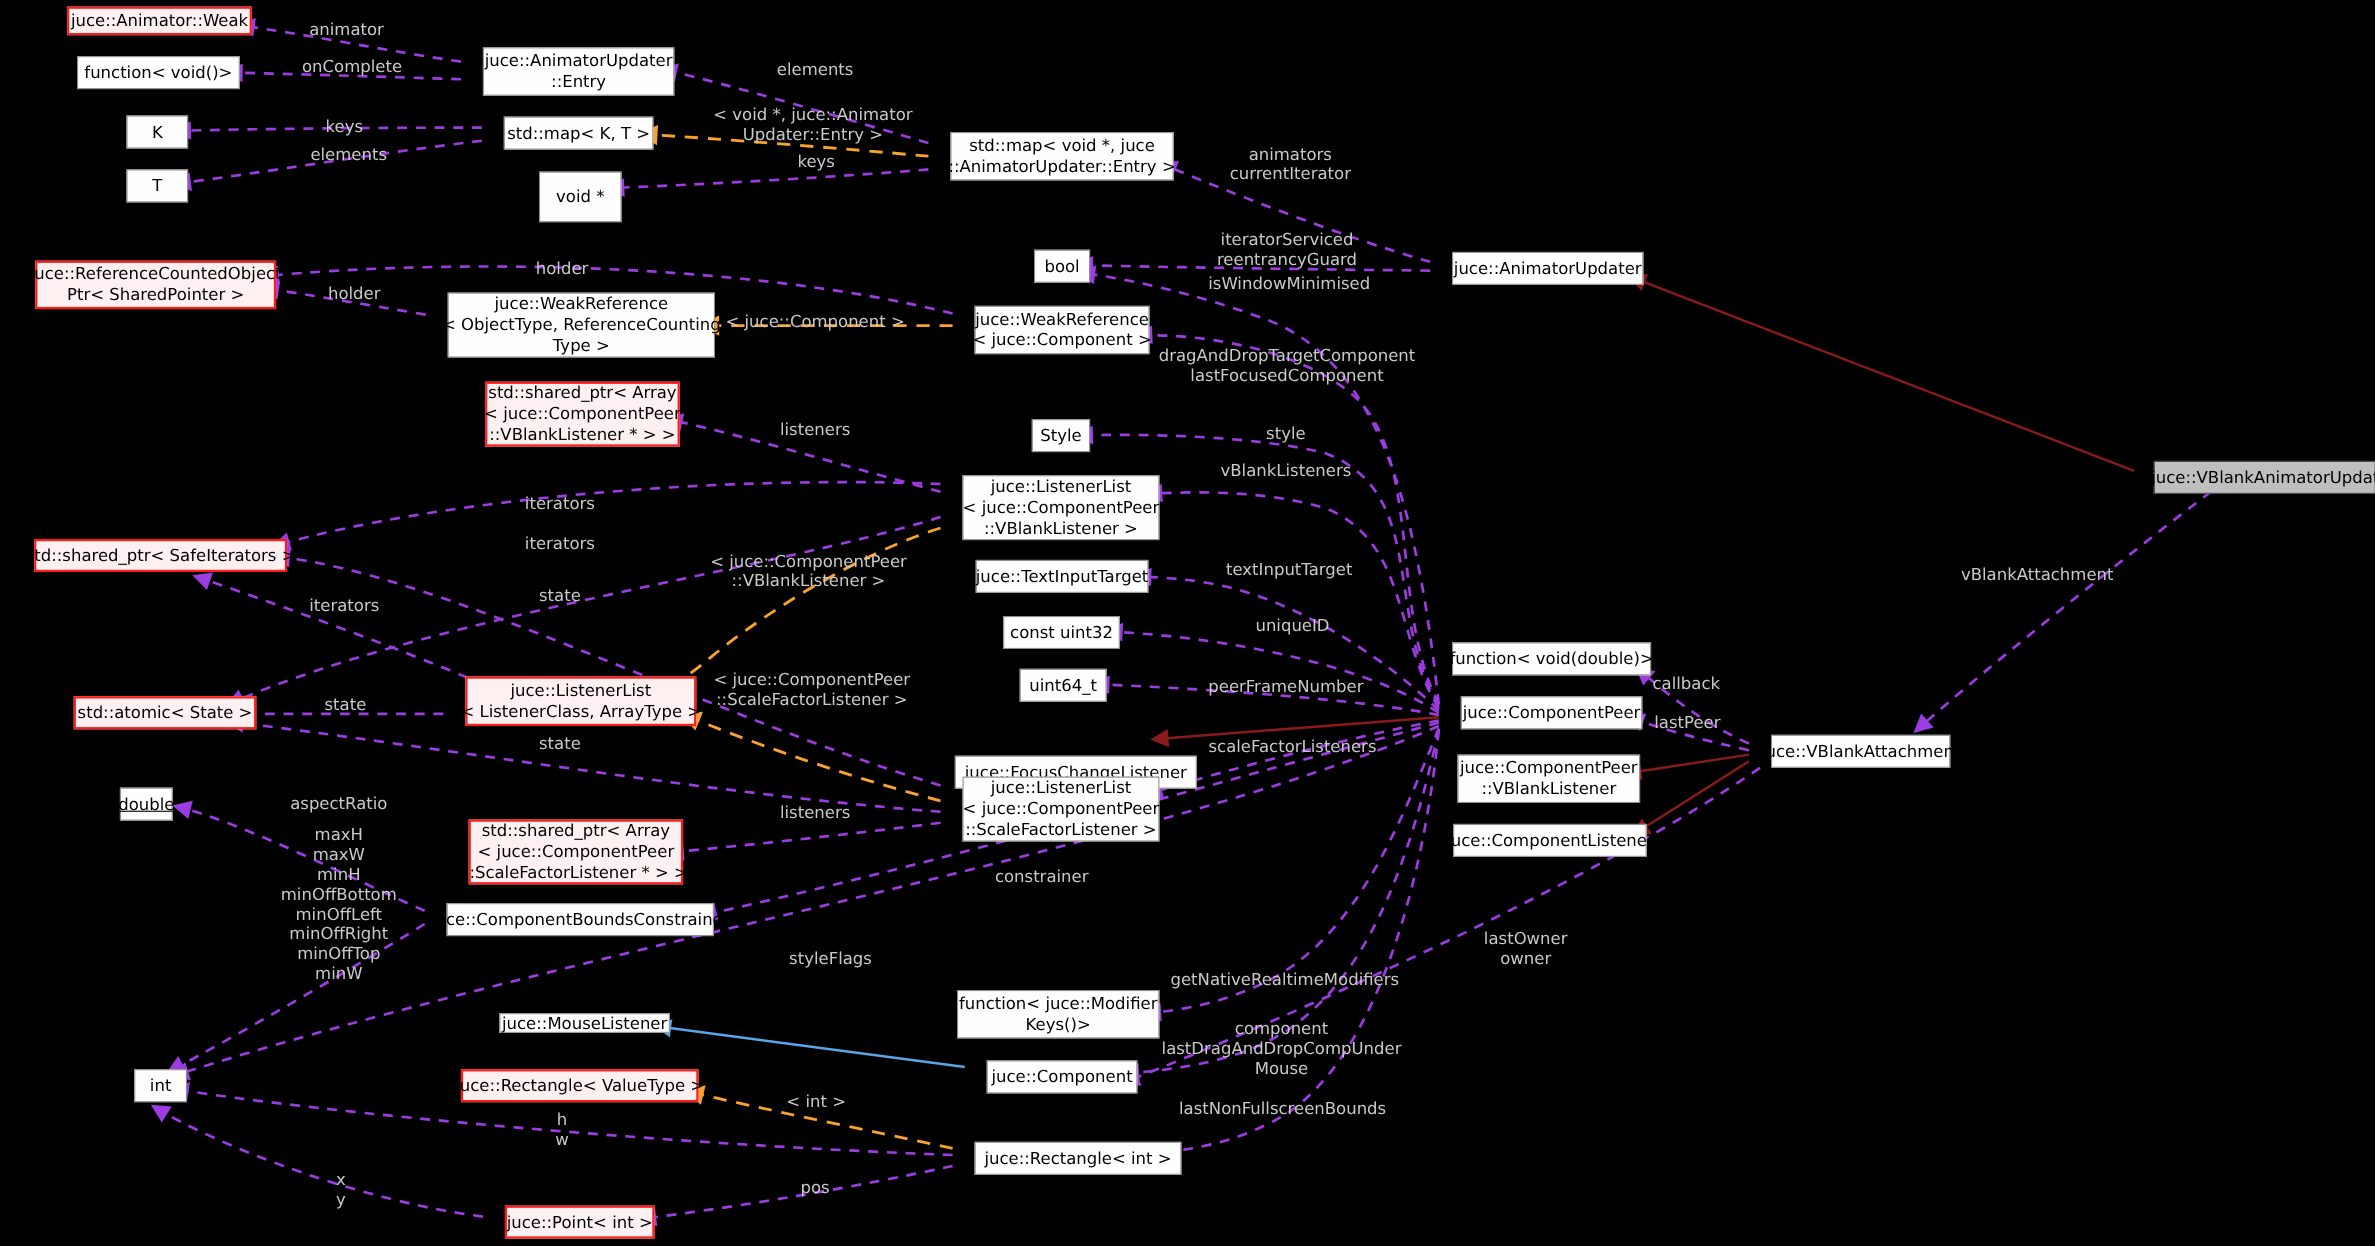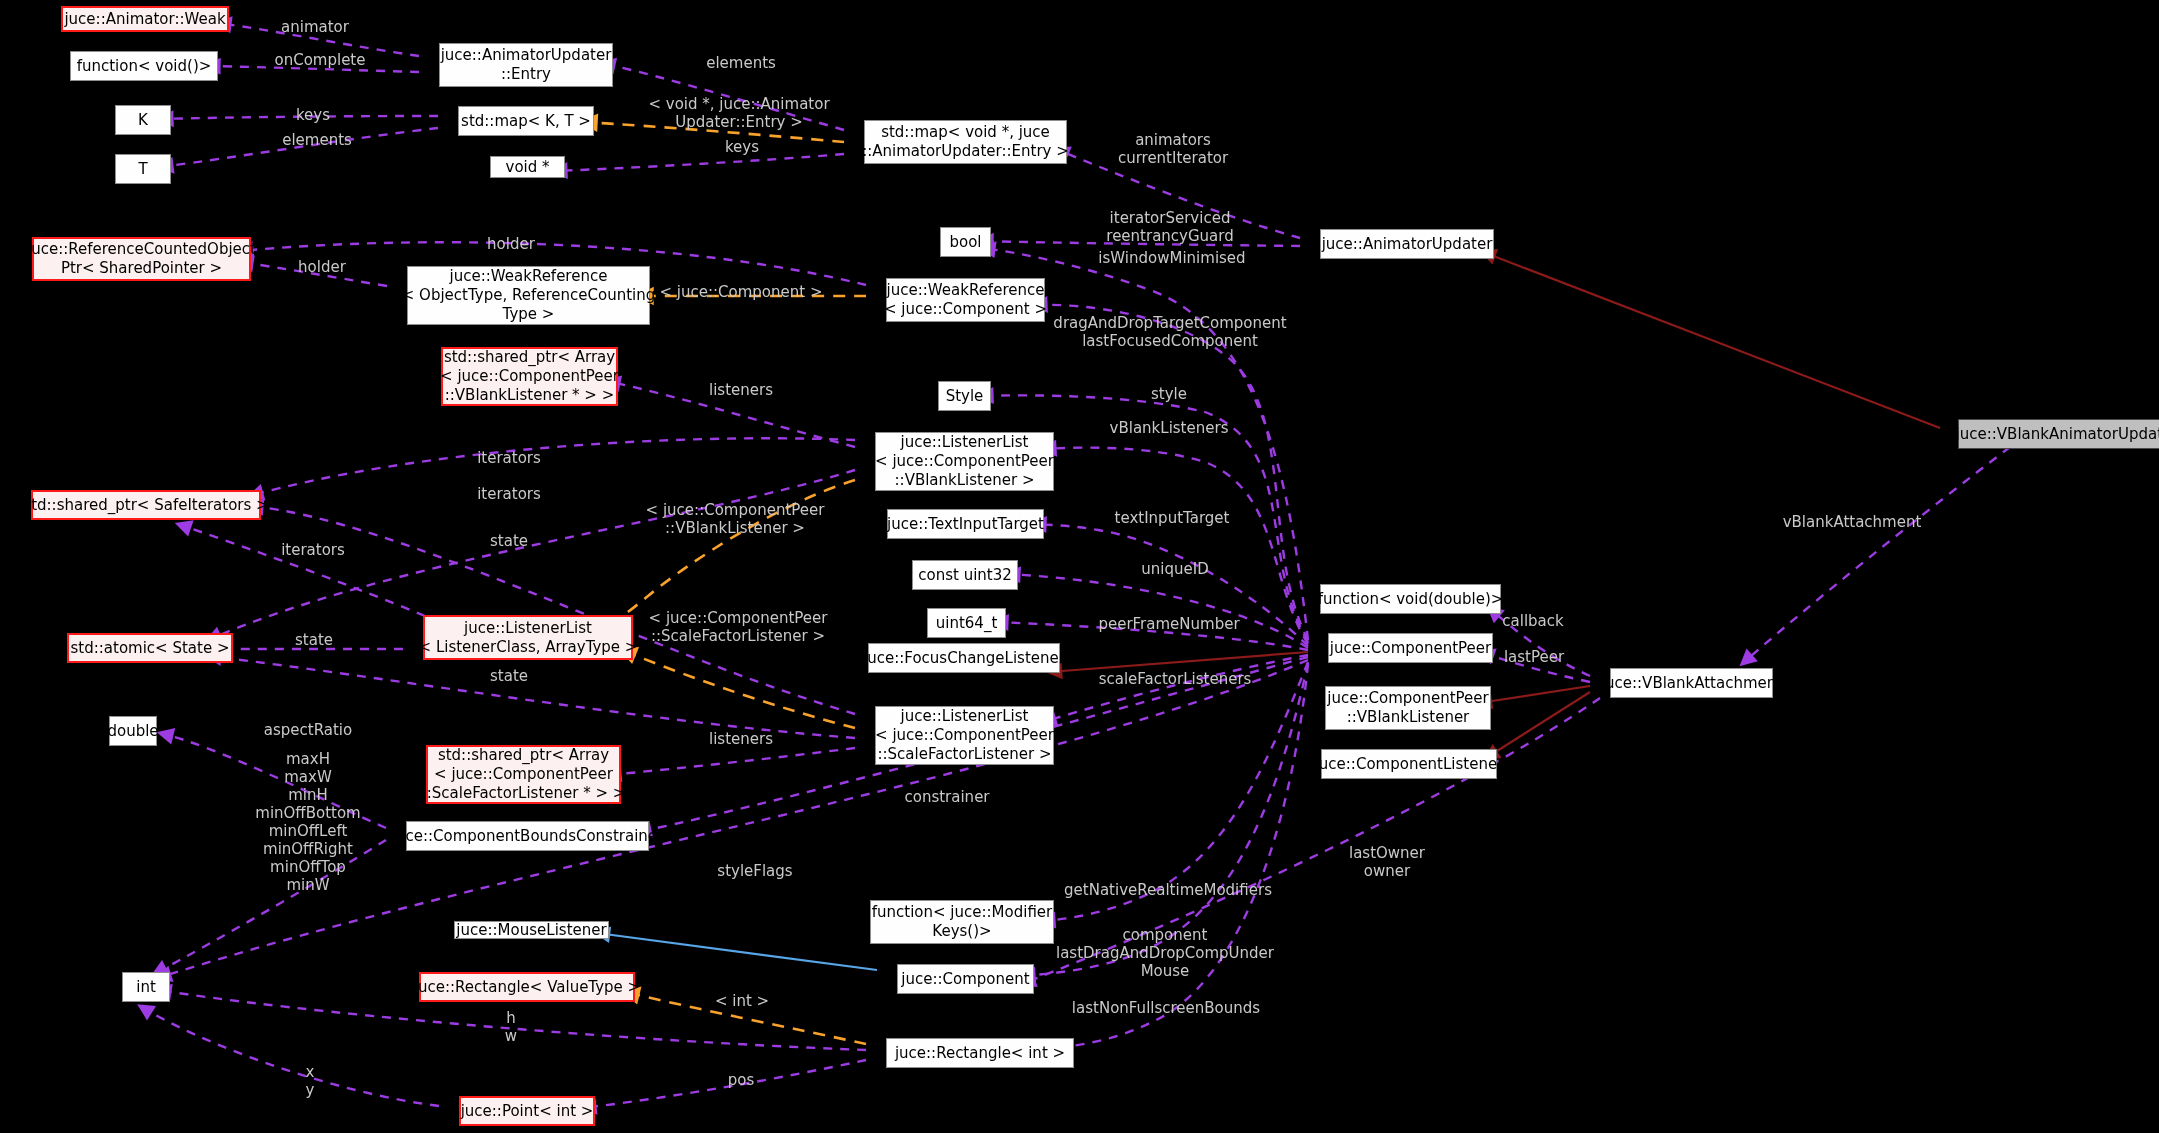--- a/index.html
+++ b/index.html
@@ -154,21 +154,21 @@
       <div class="edge-label" style="left: 310px; top: 1081px;">x
 y</div>
       <div class="edge-label" style="left: 1166px; top: 1008px;">lastNonFullscreenBounds</div>
       <div class="node red" style="left: 41px; top: 6px; width: 168px; height: 26px;">juce::Animator::Weak</div>
       <div class="node" style="left: 50px; top: 51px; width: 148px; height: 30px;">function&lt; void()&gt;</div>
       <div class="node" style="left: 95px; top: 105px; width: 56px; height: 30px;">K</div>
       <div class="node" style="left: 95px; top: 154px; width: 56px; height: 30px;">T</div>
       <div class="node" style="left: 419px; top: 43px; width: 174px; height: 44px;">juce::AnimatorUpdater
 ::Entry</div>
       <div class="node" style="left: 438px; top: 106px; width: 136px; height: 30px;">std::map&lt; K, T &gt;</div>
-      <div class="node" style="left: 470px; top: 156px; width: 75px; height: 22px;">void *</div>
+      <div class="node" style="left: 470px; top: 156px; width: 75px; height: 46px;">void *</div>
       <div class="node" style="left: 844px; top: 120px; width: 203px; height: 44px;">std::map&lt; void *, juce
 ::AnimatorUpdater::Entry &gt;</div>
       <div class="node" style="left: 920px; top: 227px; width: 51px; height: 30px;">bool</div>
       <div class="node" style="left: 1300px; top: 229px; width: 174px; height: 30px;">juce::AnimatorUpdater</div>
       <div class="node red" style="left: 12px; top: 237px; width: 219px; height: 44px;">juce::ReferenceCountedObject
 Ptr&lt; SharedPointer &gt;</div>
       <div class="node" style="left: 387px; top: 266px; width: 243px; height: 59px;">juce::WeakReference
 &lt; ObjectType, ReferenceCounting
 Type &gt;</div>
       <div class="node" style="left: 866px; top: 278px; width: 159px; height: 44px;">juce::WeakReference
@@ -180,29 +180,29 @@
       <div class="node" style="left: 855px; top: 432px; width: 179px; height: 59px;">juce::ListenerList
 &lt; juce::ComponentPeer
 ::VBlankListener &gt;</div>
       <div class="node" style="left: 867px; top: 509px; width: 157px; height: 30px;">juce::TextInputTarget</div>
       <div class="node red" style="left: 11px; top: 490px; width: 230px; height: 30px;">std::shared_ptr&lt; SafeIterators &gt;</div>
       <div class="node" style="left: 892px; top: 560px; width: 106px; height: 30px;">const uint32</div>
       <div class="node" style="left: 907px; top: 608px; width: 79px; height: 30px;">uint64_t</div>
       <div class="node red" style="left: 47px; top: 633px; width: 166px; height: 30px;">std::atomic&lt; State &gt;</div>
       <div class="node red" style="left: 403px; top: 615px; width: 210px; height: 45px;">juce::ListenerList
 &lt; ListenerClass, ArrayType &gt;</div>
-      <div class="node" style="left: 848px; top: 643px; width: 192px; height: 30px;">juce::FocusChangeListener</div>
+      <div class="node" style="left: 848px; top: 687px; width: 220px; height: 30px;">juce::FocusChangeListener</div>
       <div class="node" style="left: 1300px; top: 584px; width: 181px; height: 30px;">function&lt; void(double)&gt;</div>
       <div class="node" style="left: 1308px; top: 633px; width: 165px; height: 30px;">juce::ComponentPeer</div>
       <div class="node" style="left: 1305px; top: 686px; width: 166px; height: 44px;">juce::ComponentPeer
 ::VBlankListener</div>
       <div class="node" style="left: 1301px; top: 749px; width: 176px; height: 30px;">juce::ComponentListener</div>
       <div class="node" style="left: 1590px; top: 668px; width: 163px; height: 30px;">juce::VBlankAttachment</div>
       <div class="node highlight" style="left: 1938px; top: 419px; width: 218px; height: 30px;">juce::VBlankAnimatorUpdater</div>
-      <div class="node" style="left: 89px; top: 716px; width: 44px; height: 30px;">double</div>
+      <div class="node" style="left: 89px; top: 716px; width: 44px; height: 30px; text-decoration: underline;">double</div>
       <div class="node red" style="left: 406px; top: 745px; width: 195px; height: 59px;">std::shared_ptr&lt; Array
 &lt; juce::ComponentPeer
 ::ScaleFactorListener * &gt; &gt;</div>
       <div class="node" style="left: 386px; top: 821px; width: 243px; height: 30px;">juce::ComponentBoundsConstrainer</div>
       <div class="node" style="left: 855px; top: 706px; width: 179px; height: 59px;">juce::ListenerList
 &lt; juce::ComponentPeer
 ::ScaleFactorListener &gt;</div>
       <div class="node" style="left: 850px; top: 900px; width: 184px; height: 44px;">function&lt; juce::Modifier
 Keys()&gt;</div>
       <div class="node" style="left: 434px; top: 921px; width: 155px; height: 18px;">juce::MouseListener</div>

